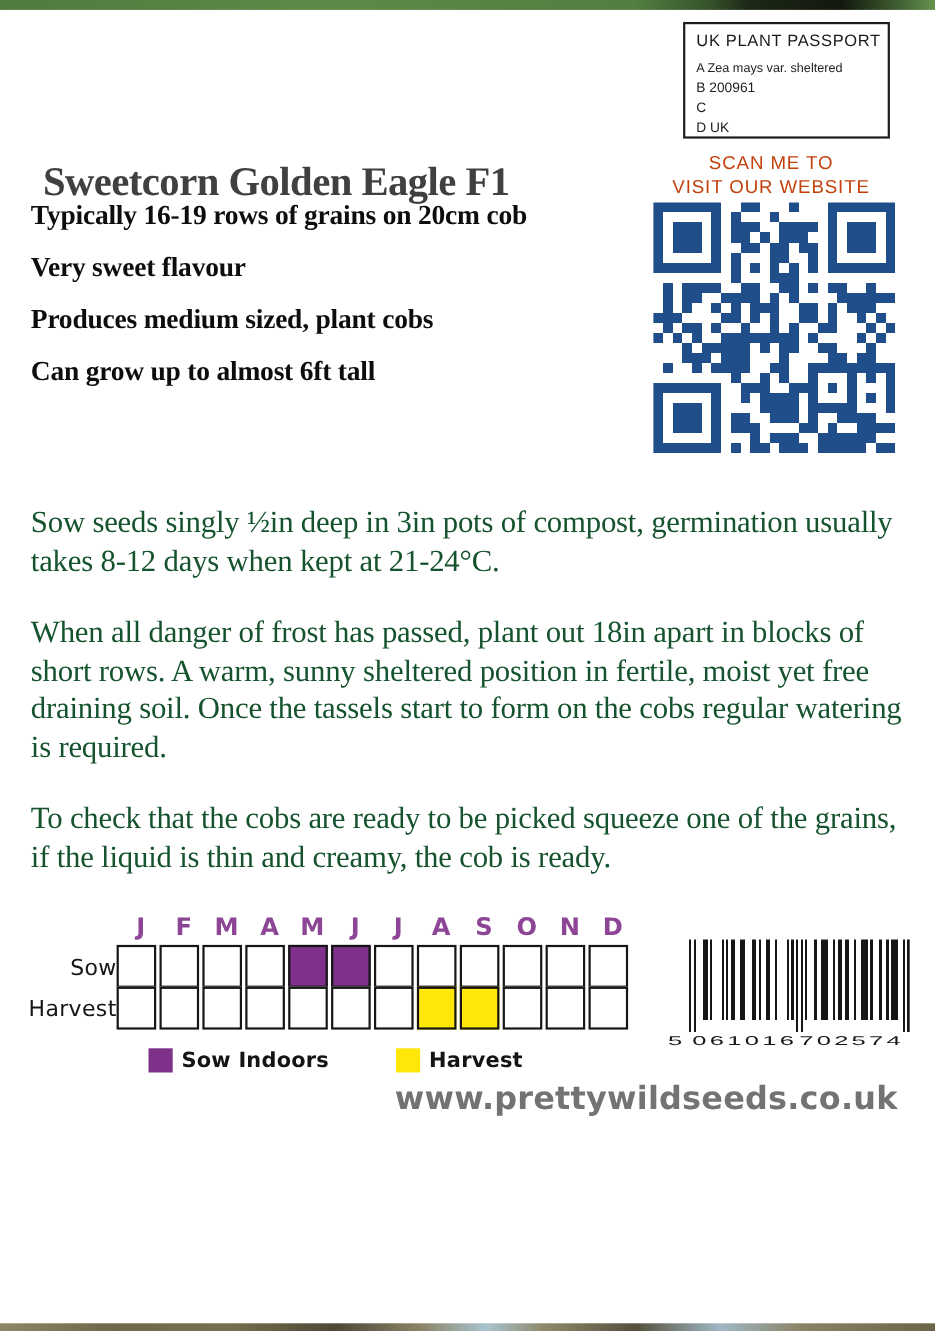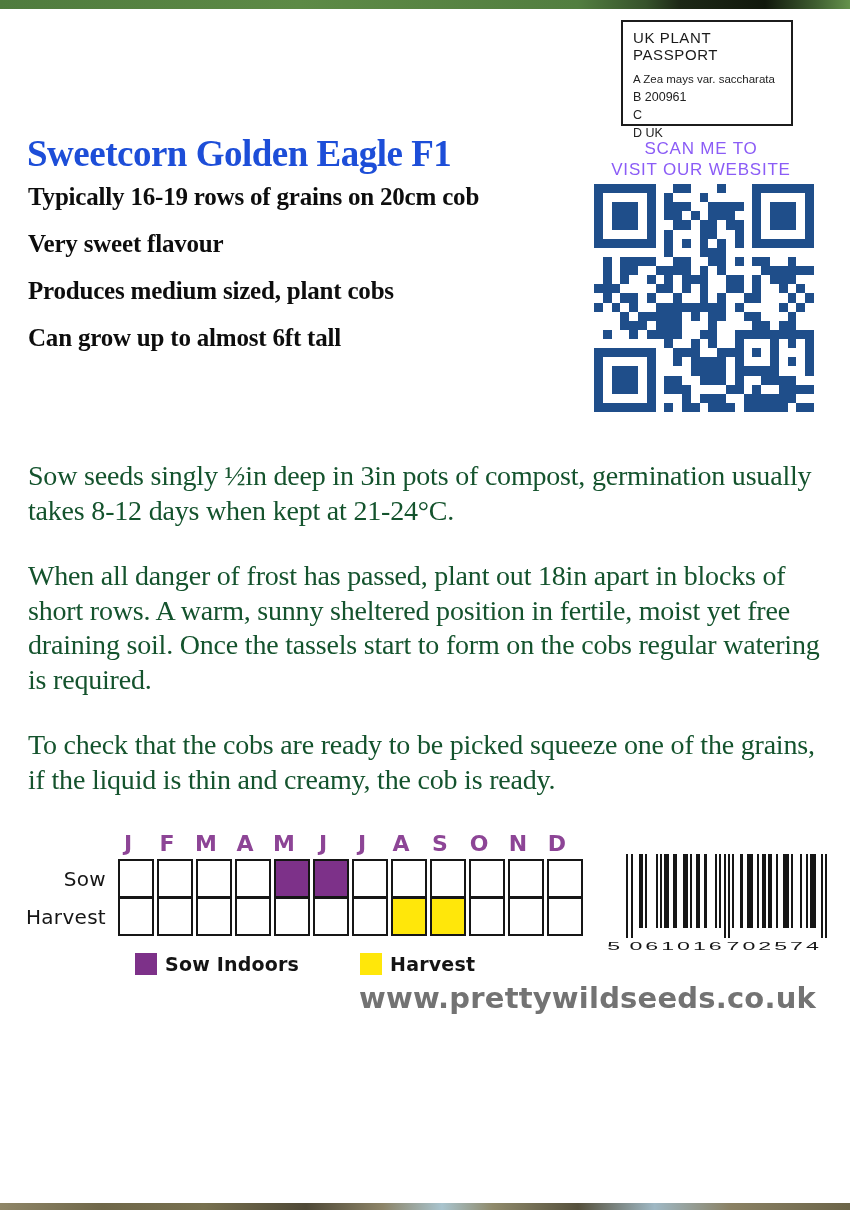--- a/index.html
+++ b/index.html
@@ -5,50 +5,50 @@
   html,body{margin:0;padding:0;}
   body{width:850px;height:1210px;background:#ffffff;position:relative;overflow:hidden;
        font-family:"Liberation Serif", serif;color:#111;}
   .strip{position:absolute;left:0;width:850px;}
   .top-strip{top:0;height:9px;
     background:linear-gradient(90deg,#4f7b3e 0%,#5d8a46 35%,#527e40 68%,#36522b 76%,#1d2817 80%,#11180d 90%,#233категория 94%,#3f5e31 96%,#65924c 100%);
     background:linear-gradient(90deg,#4f7b3e 0%,#5d8a46 35%,#527e40 68%,#36522b 76%,#1d2817 80%,#11180d 90%,#3f5e31 96%,#65924c 100%);}
   .bottom-strip{bottom:0;height:7px;
     background:linear-gradient(90deg,#8f8668 0%,#6f6749 12%,#77704f 24%,#4e4836 36%,#8c8468 45%,#a9c4ce 52%,#8f8a6b 58%,#55503c 68%,#9fb8c4 77%,#8a8164 86%,#6b6448 100%);}
 
-  .passport{position:absolute;left:621px;top:20px;width:172px;height:106px;
+  .passport{position:absolute;left:621px;top:20px;width:188px;height:106px;
     border:2px solid #1c1c1c;padding:7px 0 0 10px;box-sizing:border-box;
     font-family:"Liberation Sans", sans-serif;}
   .pp-title{font-size:15px;letter-spacing:0.6px;color:#1a1a1a;margin-bottom:7px;}
   .pp-line{font-size:12.5px;line-height:18px;color:#222;}
   .pp-line.small{font-size:11.5px;}
 
   .scan{position:absolute;left:595px;top:138px;width:212px;text-align:center;
     font-family:"Liberation Sans", sans-serif;font-size:17px;line-height:21px;
-    letter-spacing:0.8px;color:#8b5cf6;}
+    letter-spacing:0.8px;color:#c2410c;}
 
   .qr{position:absolute;left:594px;top:184px;width:220px;height:228px;}
   .qr svg{width:100%;height:100%;display:block;}
 
-  .title{position:absolute;left:27px;top:132px;margin:0;font-size:37px;font-weight:bold;
-    color:#1d4ed8;letter-spacing:-0.5px;font-family:"Liberation Serif", serif;}
+  .title{position:absolute;left:27px;top:132px;margin:12px;font-size:37px;font-weight:bold;
+    color:#404040;letter-spacing:-0.5px;font-family:"Liberation Serif", serif;}
 
   .features{position:absolute;left:28px;top:184px;width:600px;}
   .feature{font-size:25px;font-weight:bold;color:#0d0d0d;line-height:26px;margin-bottom:21px;
     letter-spacing:-0.2px;}
 
   .paras{position:absolute;left:28px;top:459px;width:802px;}
   .paras p{margin:0 0 31px 0;font-size:28px;line-height:34.5px;color:#14532d;letter-spacing:-0.2px;}
 
   .calendar{position:absolute;left:28px;top:832px;}
   .months{display:flex;gap:3px;margin-left:82px;margin-bottom:3px;}
   .month{width:36px;text-align:center;font-family:"DejaVu Sans", sans-serif;
     font-weight:bold;font-size:22px;color:#8d4596;line-height:24px;}
   .cal-row{display:flex;align-items:stretch;}
-  .row-label{width:78px;text-align:center;padding-right:12px;
+  .row-label{width:78px;text-align:center;padding-right:0;
     font-family:"DejaVu Sans", sans-serif;font-size:20px;color:#161616;
     display:flex;align-items:center;justify-content:flex-end;letter-spacing:0.3px;}
   .cells{display:flex;gap:3px;}
   .cell{width:32px;height:35px;border:2px solid #161616;background:#fff;}
   .cal-row + .cal-row .cell{margin-top:-1px;}
 
   .legend{position:absolute;left:110px;top:953px;display:flex;align-items:center;
     font-family:"DejaVu Sans", sans-serif;}
   .legend-item{display:flex;align-items:center;padding-left:25px;}
   .legend-item + .legend-item{margin-left:36px;}
@@ -61,21 +61,21 @@
   .website{position:absolute;right:34px;top:981px;font-family:"DejaVu Sans", sans-serif;
     font-size:29px;font-weight:bold;color:#737373;letter-spacing:0.2px;}
 </style>
 </head>
 <body>
 
 <div class="strip top-strip"></div>
 
 <div class="passport">
   <div class="pp-title">UK PLANT PASSPORT</div>
-  <div class="pp-line small">A Zea mays var. saccharata</div>
+  <div class="pp-line small">A Zea mays var. sheltered</div>
   <div class="pp-line">B 200961</div>
   <div class="pp-line">C</div>
   <div class="pp-line">D UK</div>
 </div>
 
 <div class="scan">
   <div>SCAN ME TO</div>
   <div>VISIT OUR WEBSITE</div>
 </div>
 

